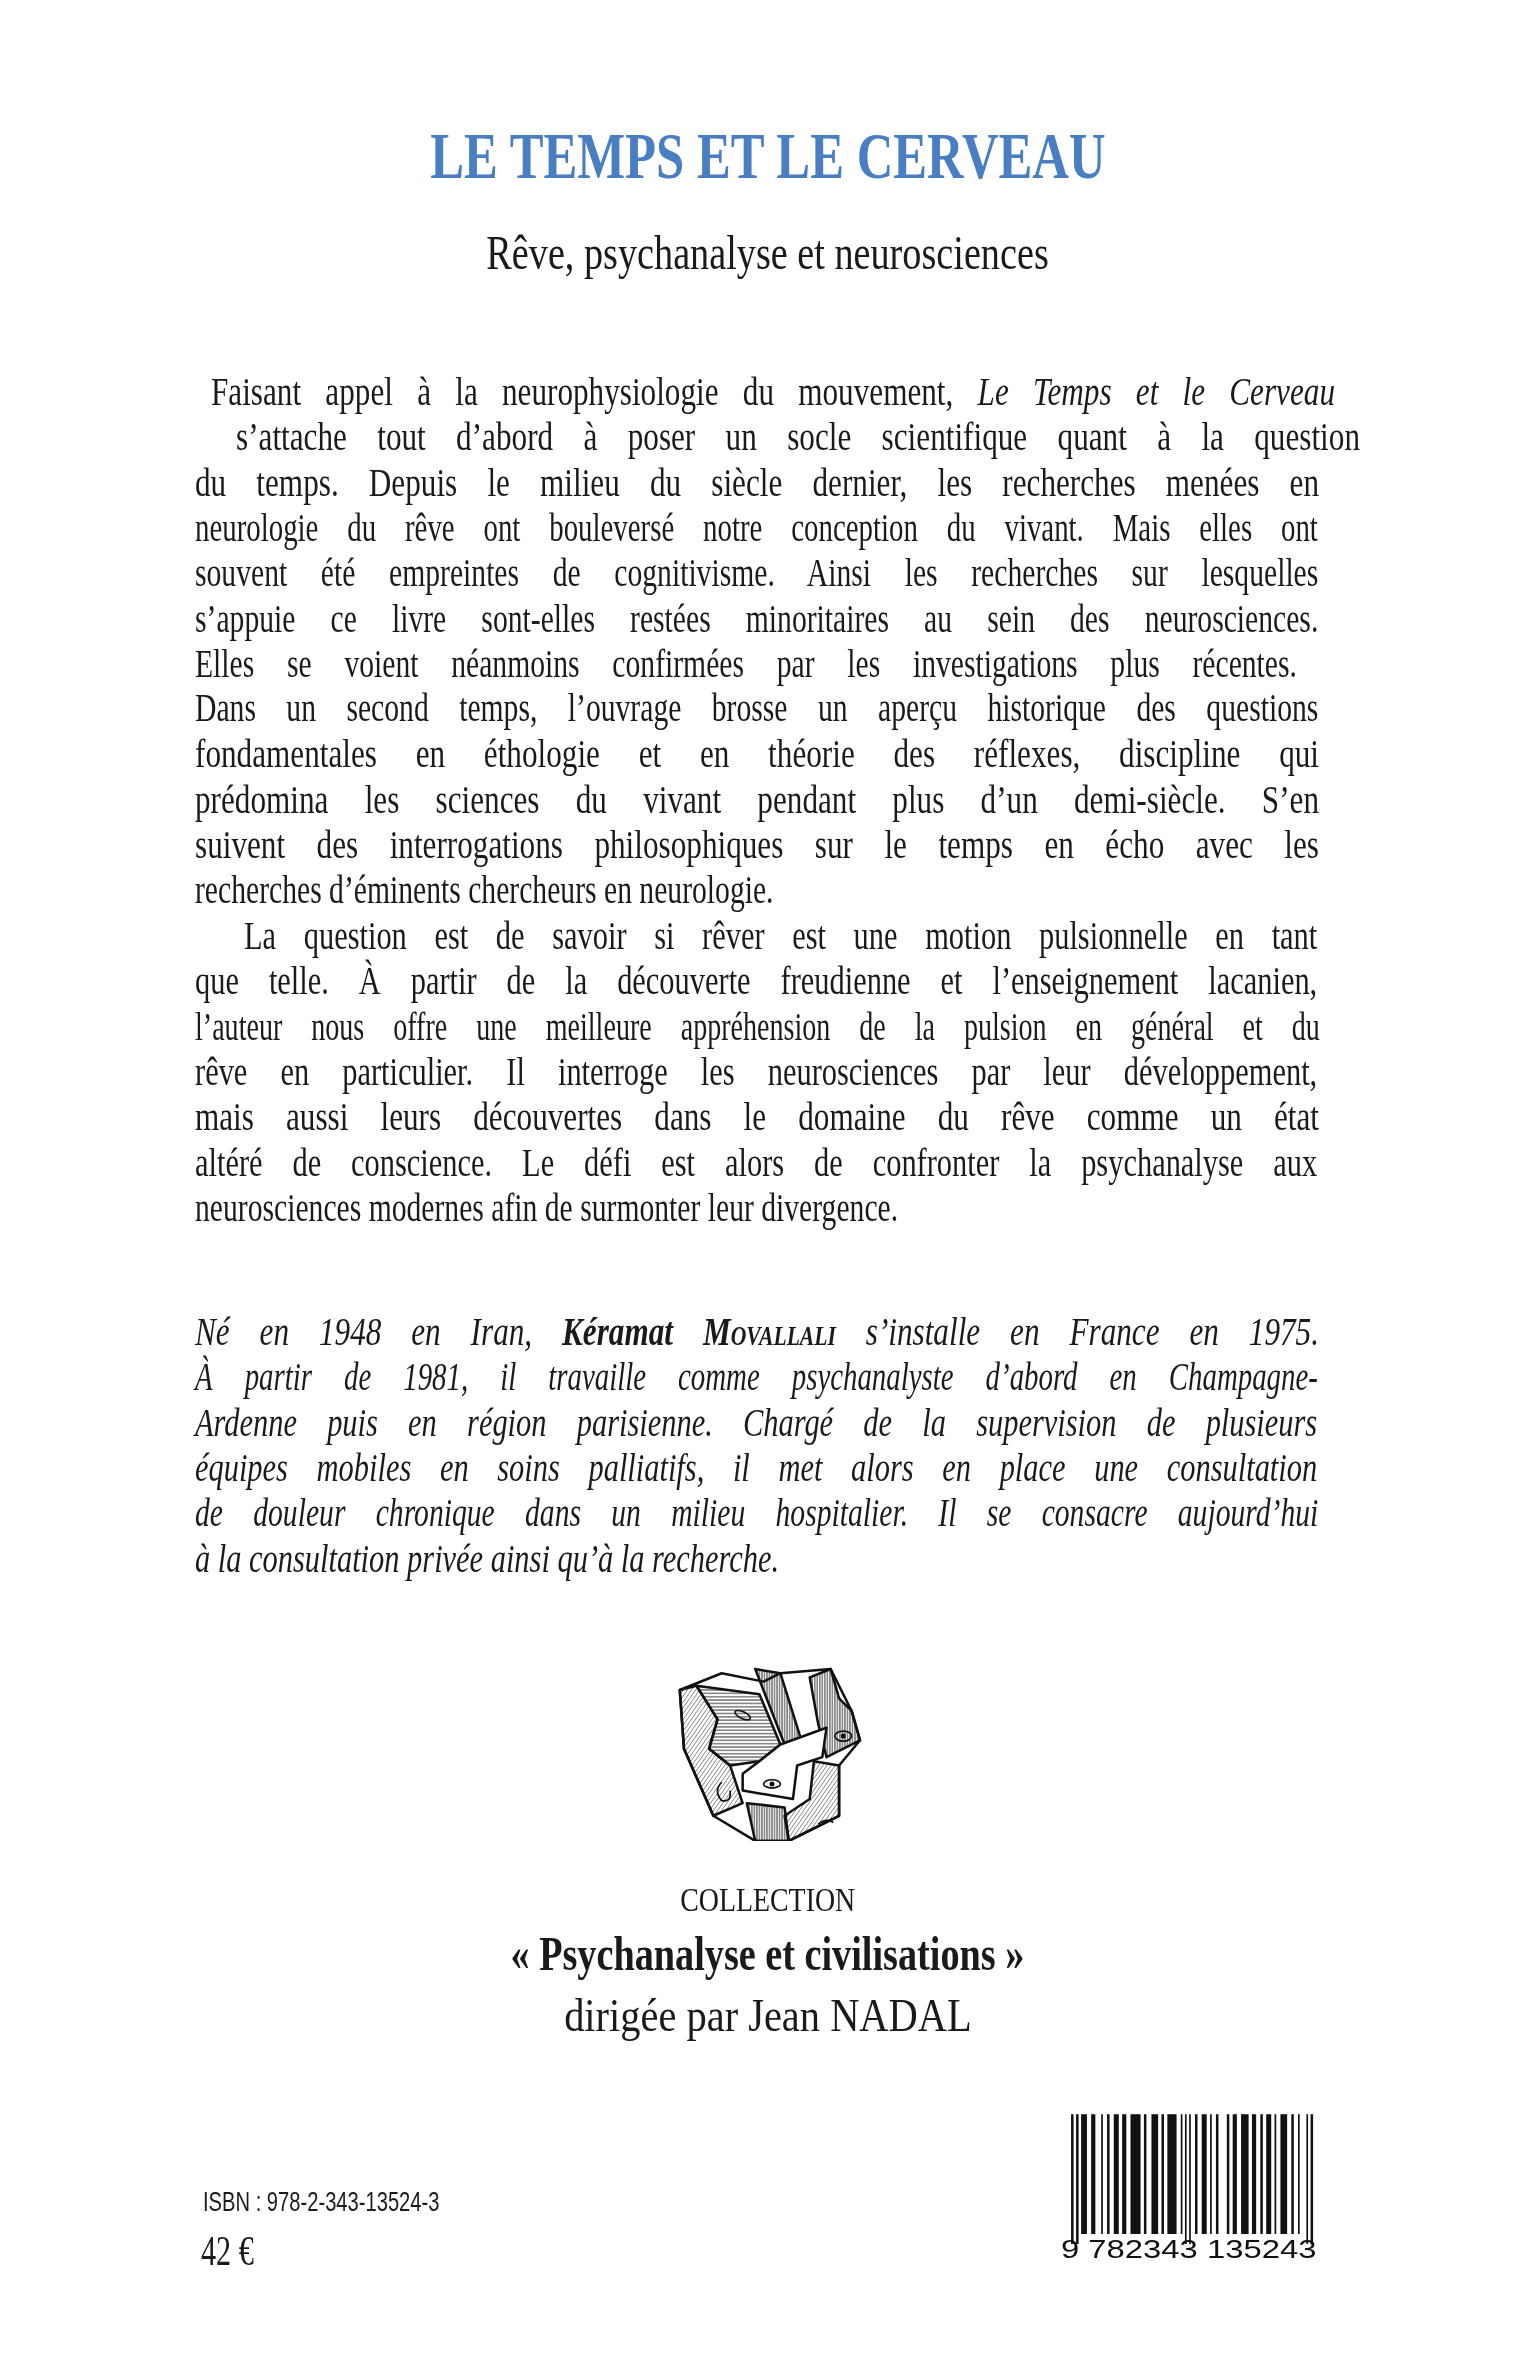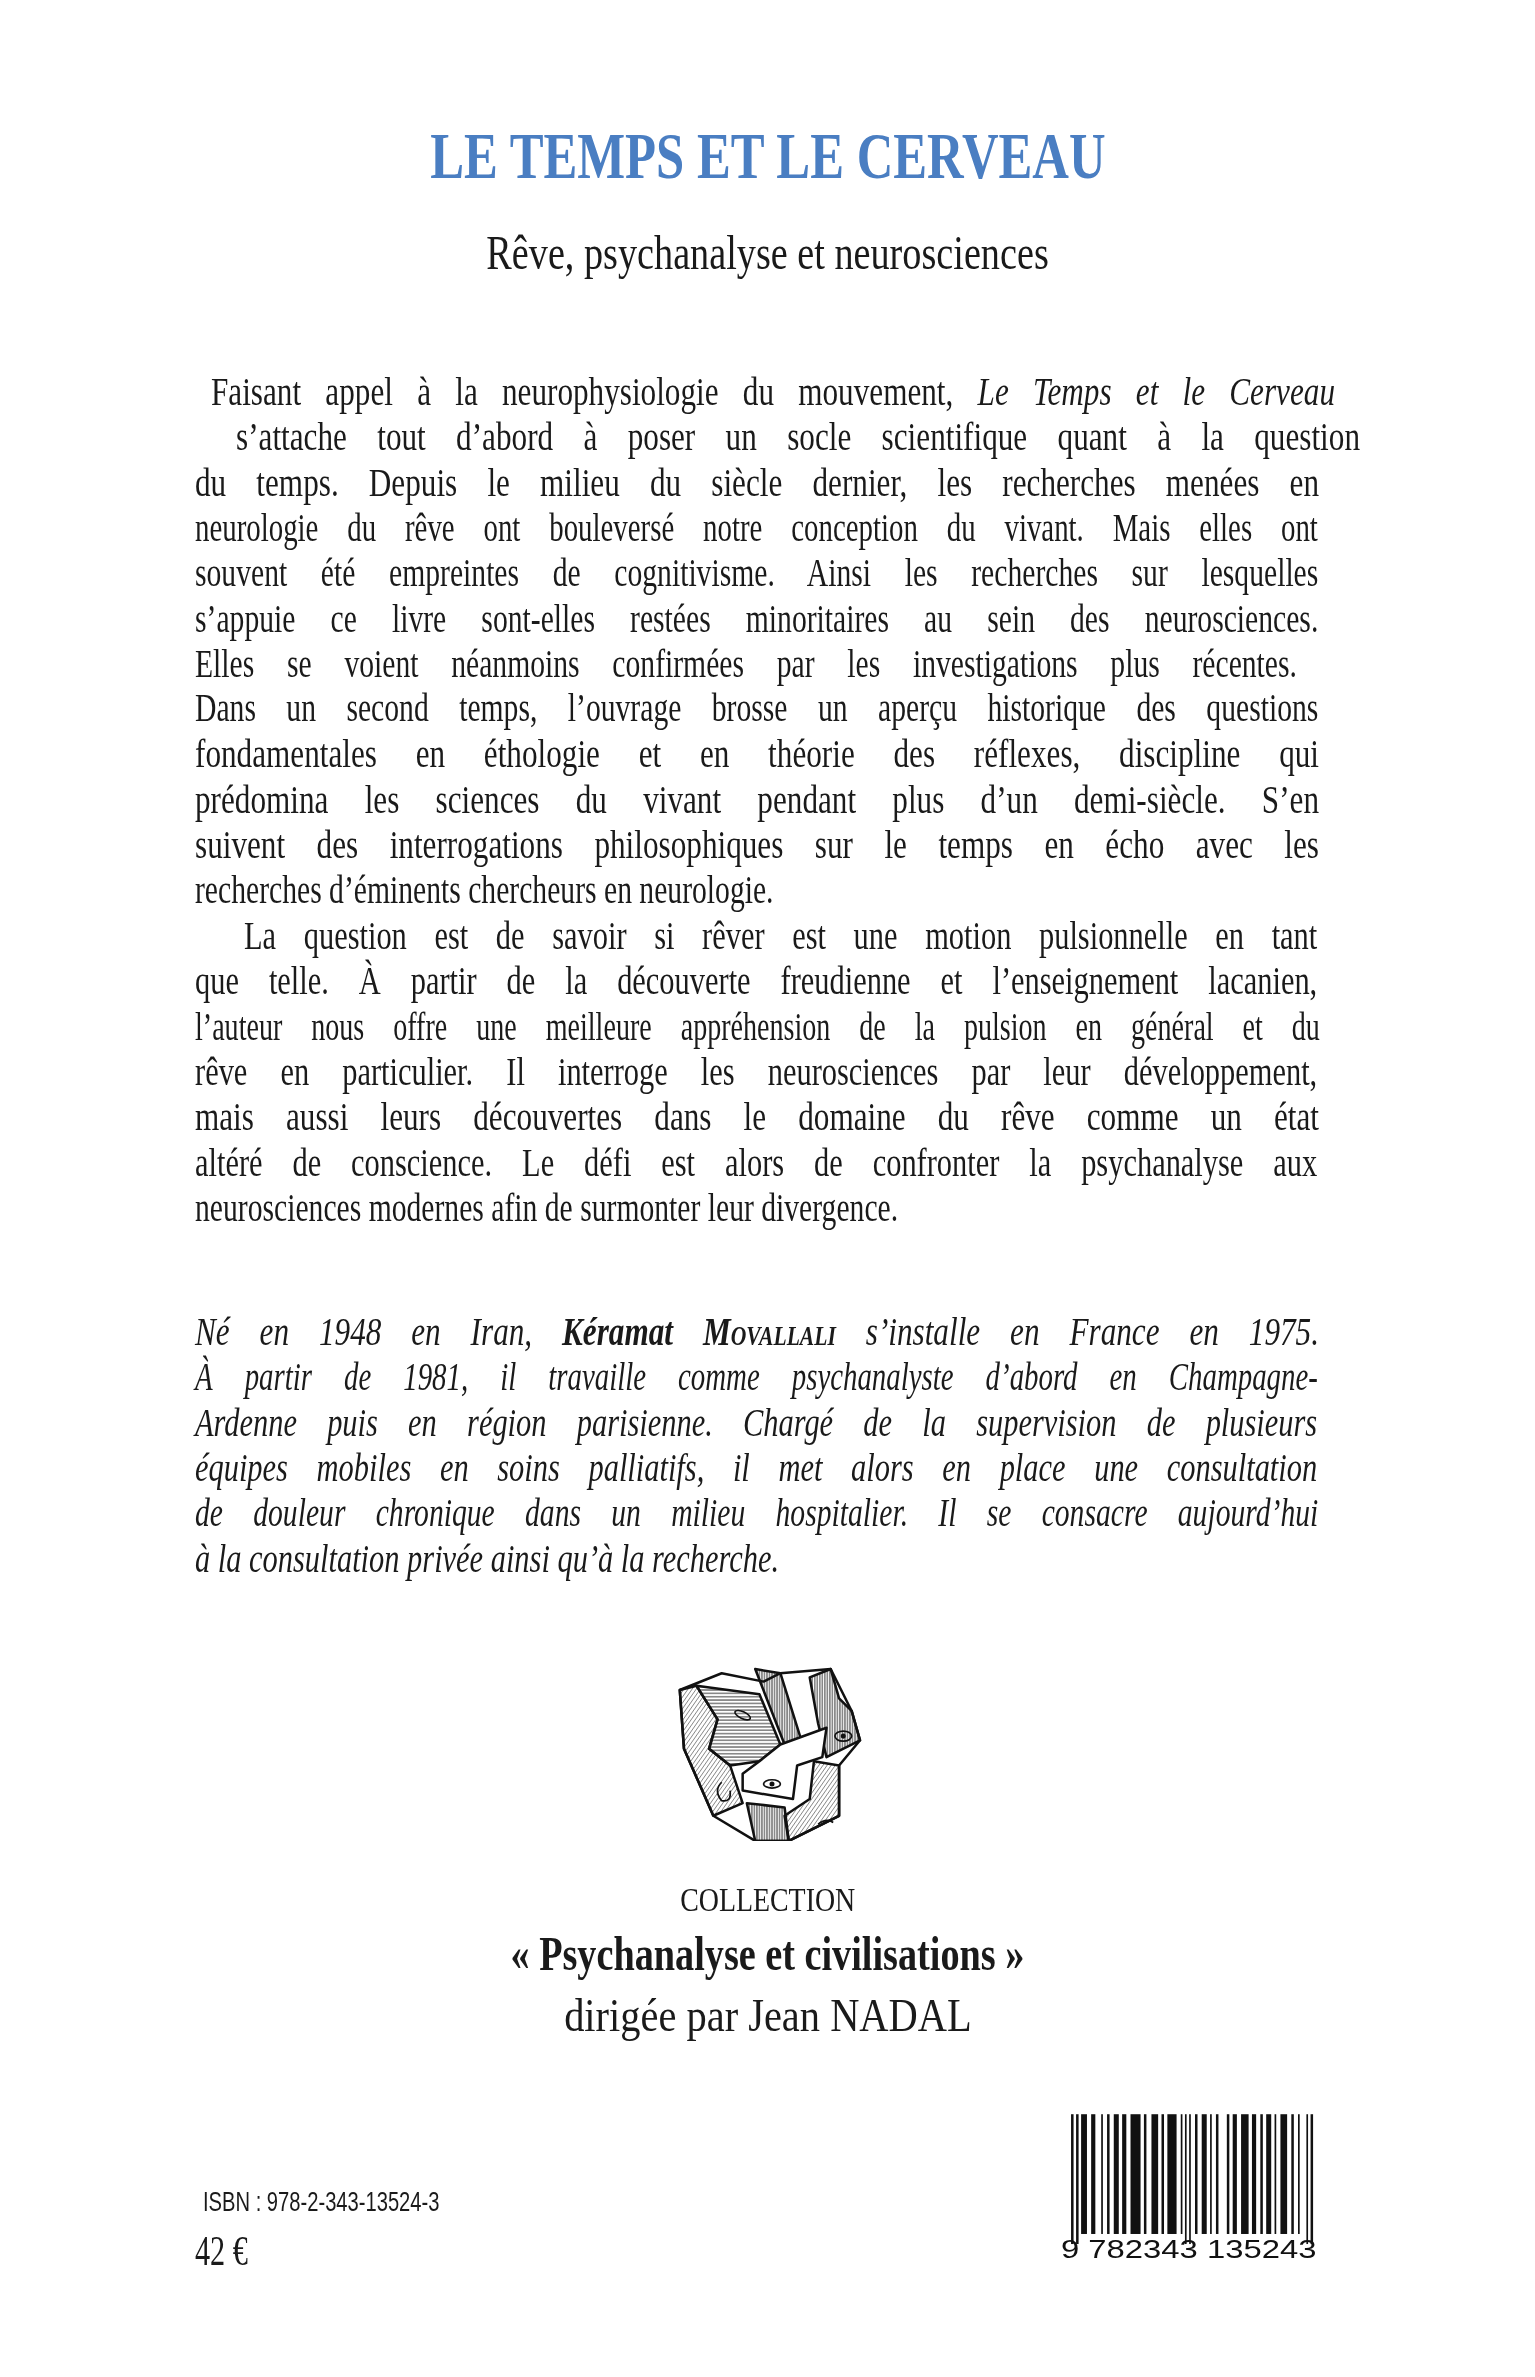--- a/index.html
+++ b/index.html
@@ -18,21 +18,21 @@
   .b { font-weight:bold; font-style:italic; }
   .sc { font-variant:small-caps; }
   .logo { left:663px; top:1648px; width:218px; height:193px; }
   .coll-label { top:1883px; font-size:34px; line-height:1; }
   .coll-label span { display:inline-block; transform:scaleX(0.82); }
   .coll-name { top:1929px; font-size:49px; font-weight:bold; line-height:1; }
   .coll-dir { top:1992px; font-size:47px; line-height:1; }
   .coll-dir span { display:inline-block; transform:scaleX(0.86); }
   .isbn { left:195px; top:2188px; font-family:"Liberation Sans", sans-serif; font-size:28px; line-height:1;margin-left:8px; }
   .isbn span, .price span { display:inline-block; transform:scaleX(0.72); transform-origin:left center; }
-  .price { left:195px; top:2230px; font-size:42px; line-height:1;text-decoration:underline; }
+  .price { left:201px; top:2230px; font-size:42px; line-height:1;text-decoration:underline; }
   .barcode { left:1061px; top:2114px; width:268px; height:147px; }
 </style>
 </head>
 <body>
 
 <div class="abs center title"><span>LE TEMPS ET LE CERVEAU</span></div>
 <div class="abs center subtitle"><span>Rêve, psychanalyse et neurosciences</span></div>
 
 <div class="abs col" style="top:369px;">
   <div class="line just" style="top:0px;margin-left:16px;"><span class="inner" style="transform:scaleX(0.80);width:125%;"><span>Faisant appel à la neurophysiologie du mouvement, </span><span class="it">Le Temps et le Cerveau</span></span></div>

